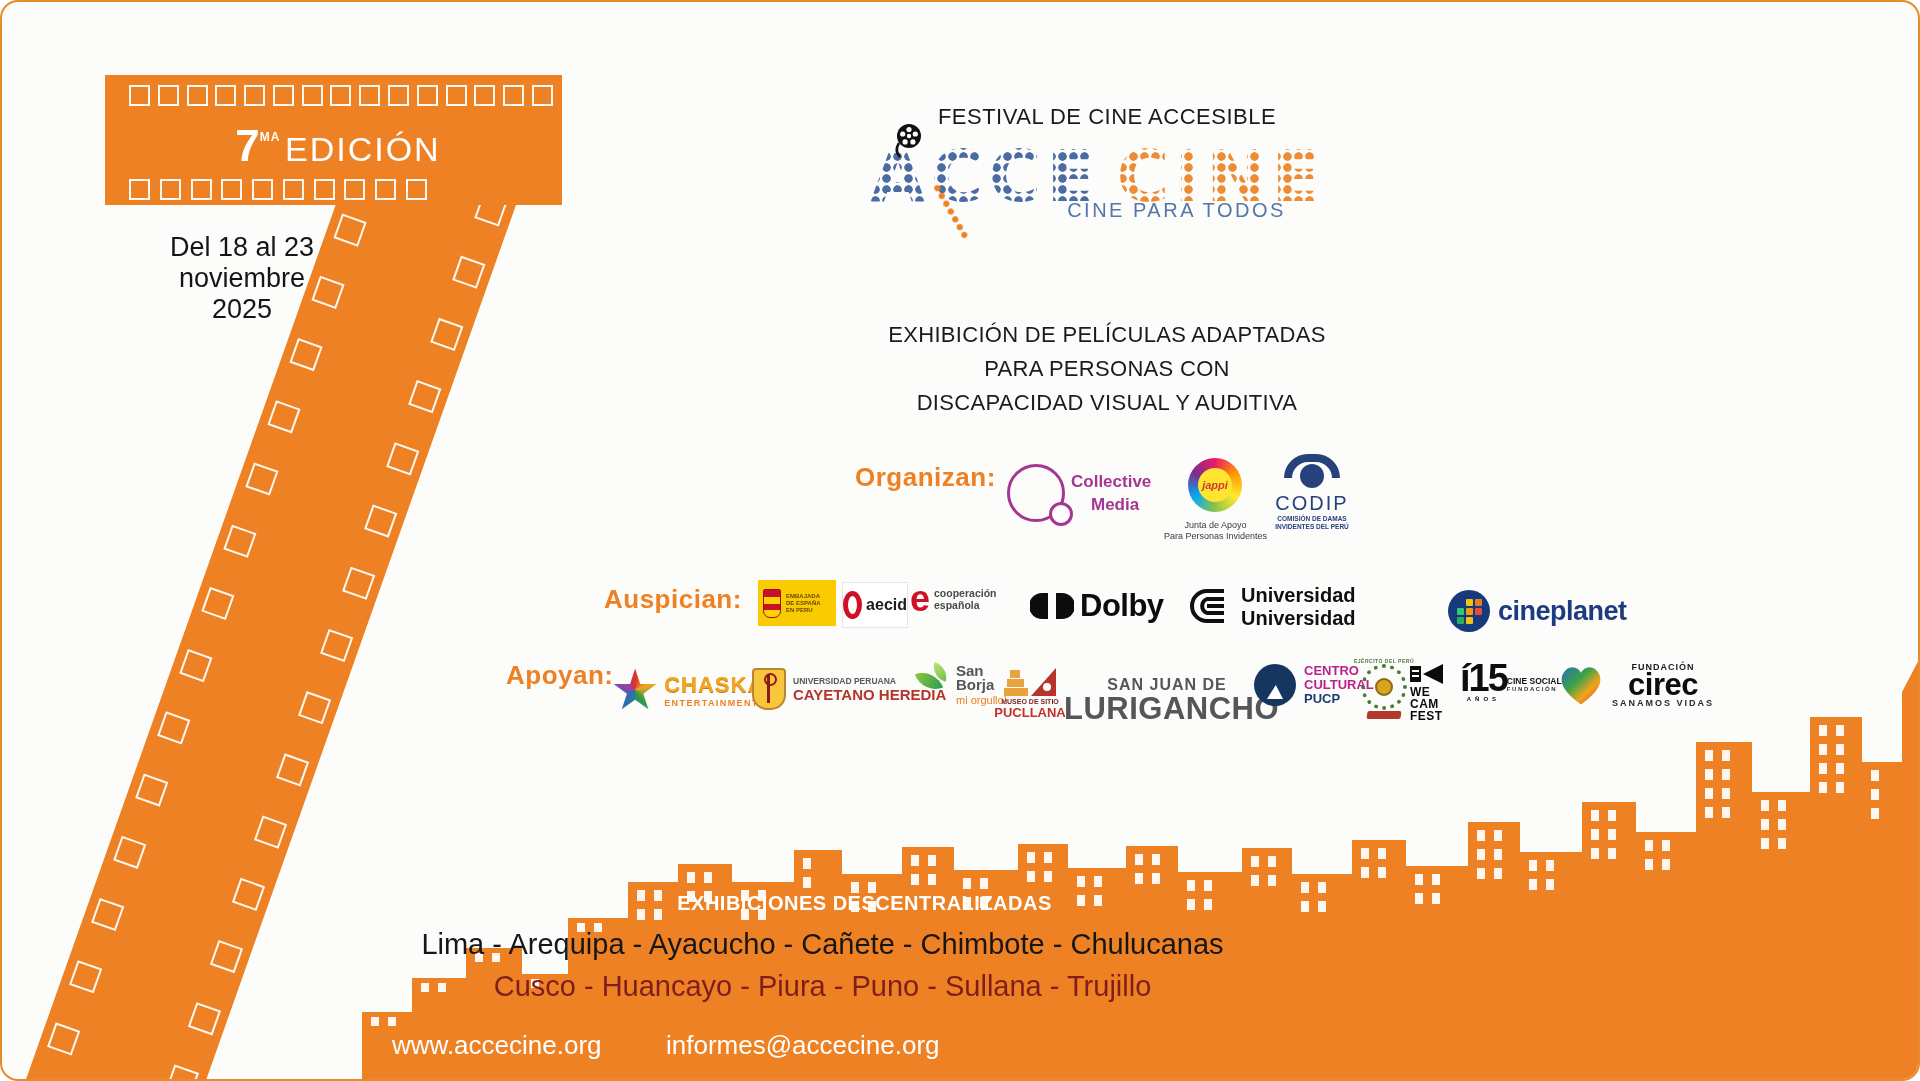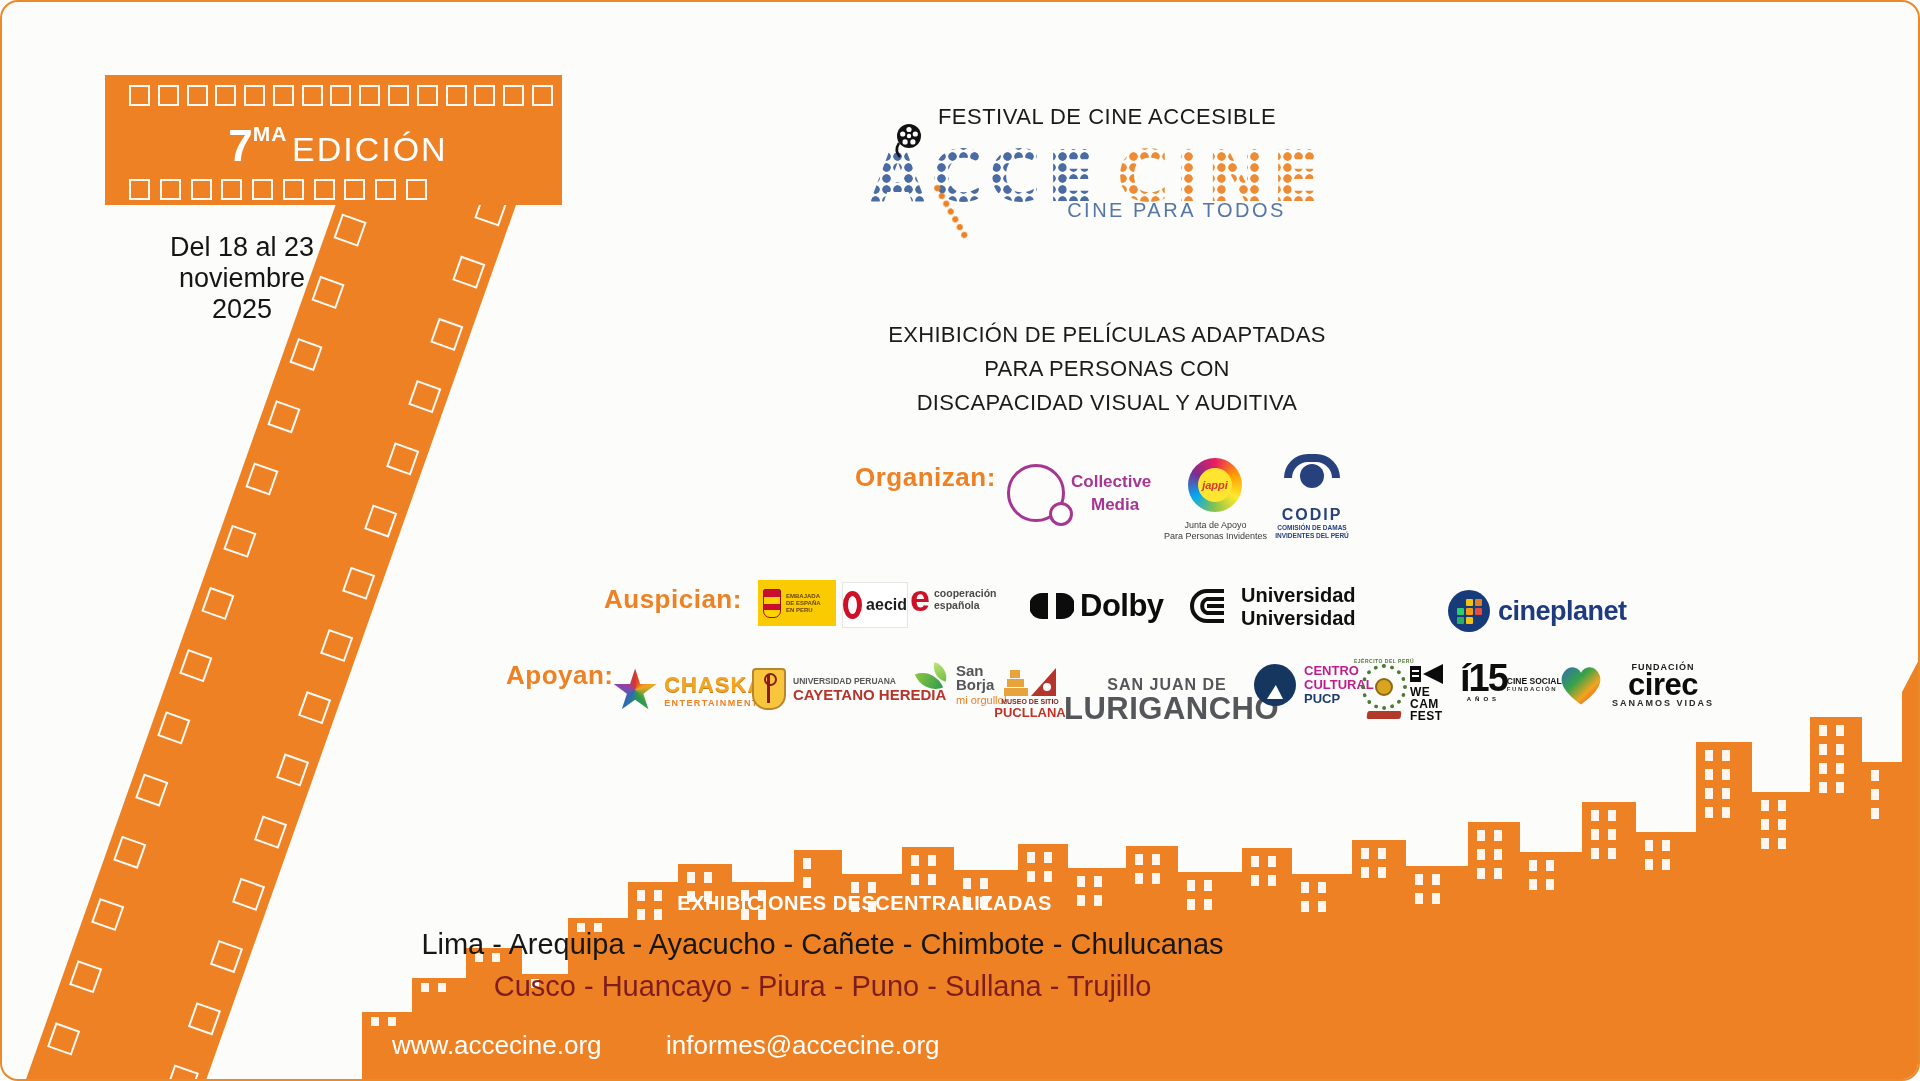--- a/index.html
+++ b/index.html
@@ -13,21 +13,21 @@
               transform:rotate(19.5deg);transform-origin:top right;}
   .bar-row{position:absolute;display:flex;justify-content:space-between;}
   .bar-row.top{left:24px;top:10px;width:424px;}
   .bar-row.bot{left:24px;top:104px;width:298px;}
   .perf{width:21px;height:21px;border:2px solid rgba(255,255,255,.95);box-sizing:border-box;flex:none;display:block;}
   .diag-col{position:absolute;top:138px;display:flex;flex-direction:column;gap:40px;}
   .diag-col.l{left:9px}.diag-col.r{right:9px}
   .diag-col .perf{width:26px;height:26px;}
   .edition{position:absolute;left:88px;top:46px;width:290px;text-align:center;color:#fff;white-space:nowrap;}
   .edition .num{font-size:44px;font-weight:600;}
-  .edition sup{font-size:21px;font-weight:700;letter-spacing:1px;vertical-align:20px;text-align:right;}
+  .edition sup{font-size:12px;font-weight:700;letter-spacing:1px;vertical-align:20px;text-align:right;}
   .edition .ed{font-size:34px;font-weight:500;letter-spacing:2px;}
   .dates{position:absolute;left:130px;top:230px;width:220px;text-align:center;font-size:27px;line-height:31px;
          font-weight:500;color:#151515;}
 
   
   .festival-title{position:absolute;left:900px;top:102px;width:410px;text-align:center;
                   font-size:22px;letter-spacing:.5px;color:#1a1a1a;}
   .logo-row{position:absolute;left:868px;top:138px;display:flex;align-items:flex-start;}
   .dots{font-family:"DejaVu Sans",sans-serif;font-weight:800;font-size:72px;line-height:72px;letter-spacing:5px;
         color:transparent;-webkit-text-fill-color:transparent;-webkit-background-clip:text;background-clip:text;}
@@ -54,21 +54,21 @@
   .cm-t2{position:absolute;left:84px;top:35px;font-size:17px;color:#A53692;font-weight:600;}
   .japp{left:1178px;top:454px;width:120px;}
   .japp-flower{position:absolute;left:8px;top:2px;width:54px;height:54px;border-radius:50%;
     background:conic-gradient(#E91E63,#FF9800,#FFE92B,#8BC34A,#03A9F4,#7B2D8E,#E91E63);display:flex;align-items:center;justify-content:center;}
   .japp-center{width:34px;height:34px;border-radius:50%;background:#FFE430;display:flex;align-items:center;justify-content:center;
     font-size:11px;font-weight:700;font-style:italic;color:#D23B2E;}
   .japp-cap{position:absolute;left:-32px;top:64px;width:135px;text-align:center;font-size:9px;line-height:11px;color:#3a3a3a;}
   .codip{left:1262px;top:452px;width:96px;display:flex;flex-direction:column;align-items:center;}
   .codip-arc{width:56px;height:24px;border:8px solid #27417C;border-bottom:none;border-radius:30px 30px 0 0;box-sizing:border-box;}
   .codip-pupil{width:24px;height:24px;border-radius:50%;background:#27417C;margin-top:-14px;}
-  .codip-name{margin-top:18px;font-size:16px;font-weight:700;letter-spacing:2px;color:#27417C;}
+  .codip-name{margin-top:4px;font-size:20px;font-weight:400;letter-spacing:2px;color:#27417C;}
   .codip-cap{font-size:6.5px;line-height:8px;color:#27417C;font-weight:700;text-align:center;}
 
   
   .spain{left:756px;top:578px;width:78px;height:46px;background:#F9CB00;display:flex;align-items:center;gap:5px;padding:0 5px;box-sizing:border-box;}
   .crest{width:16px;height:27px;border-radius:2px 2px 7px 7px;border:1px solid #9E0E24;
     background:linear-gradient(180deg,#C8102E 0 25%,#FFD200 25% 50%,#C8102E 50% 75%,#FFD200 75%);}
   .spain-txt{font-size:6px;line-height:7px;font-weight:700;color:#6E4410;}
   .aecid{left:840px;top:580px;width:64px;height:44px;background:#fff;border:1px solid #e6e6e6;display:flex;align-items:center;justify-content:center;gap:4px;}
   .aecid-ring{width:18px;height:18px;border:5px solid #CE1126;border-radius:50%;box-sizing:content-box;}
   .aecid-txt{font-size:16px;font-weight:800;color:#1d1d1d;}

